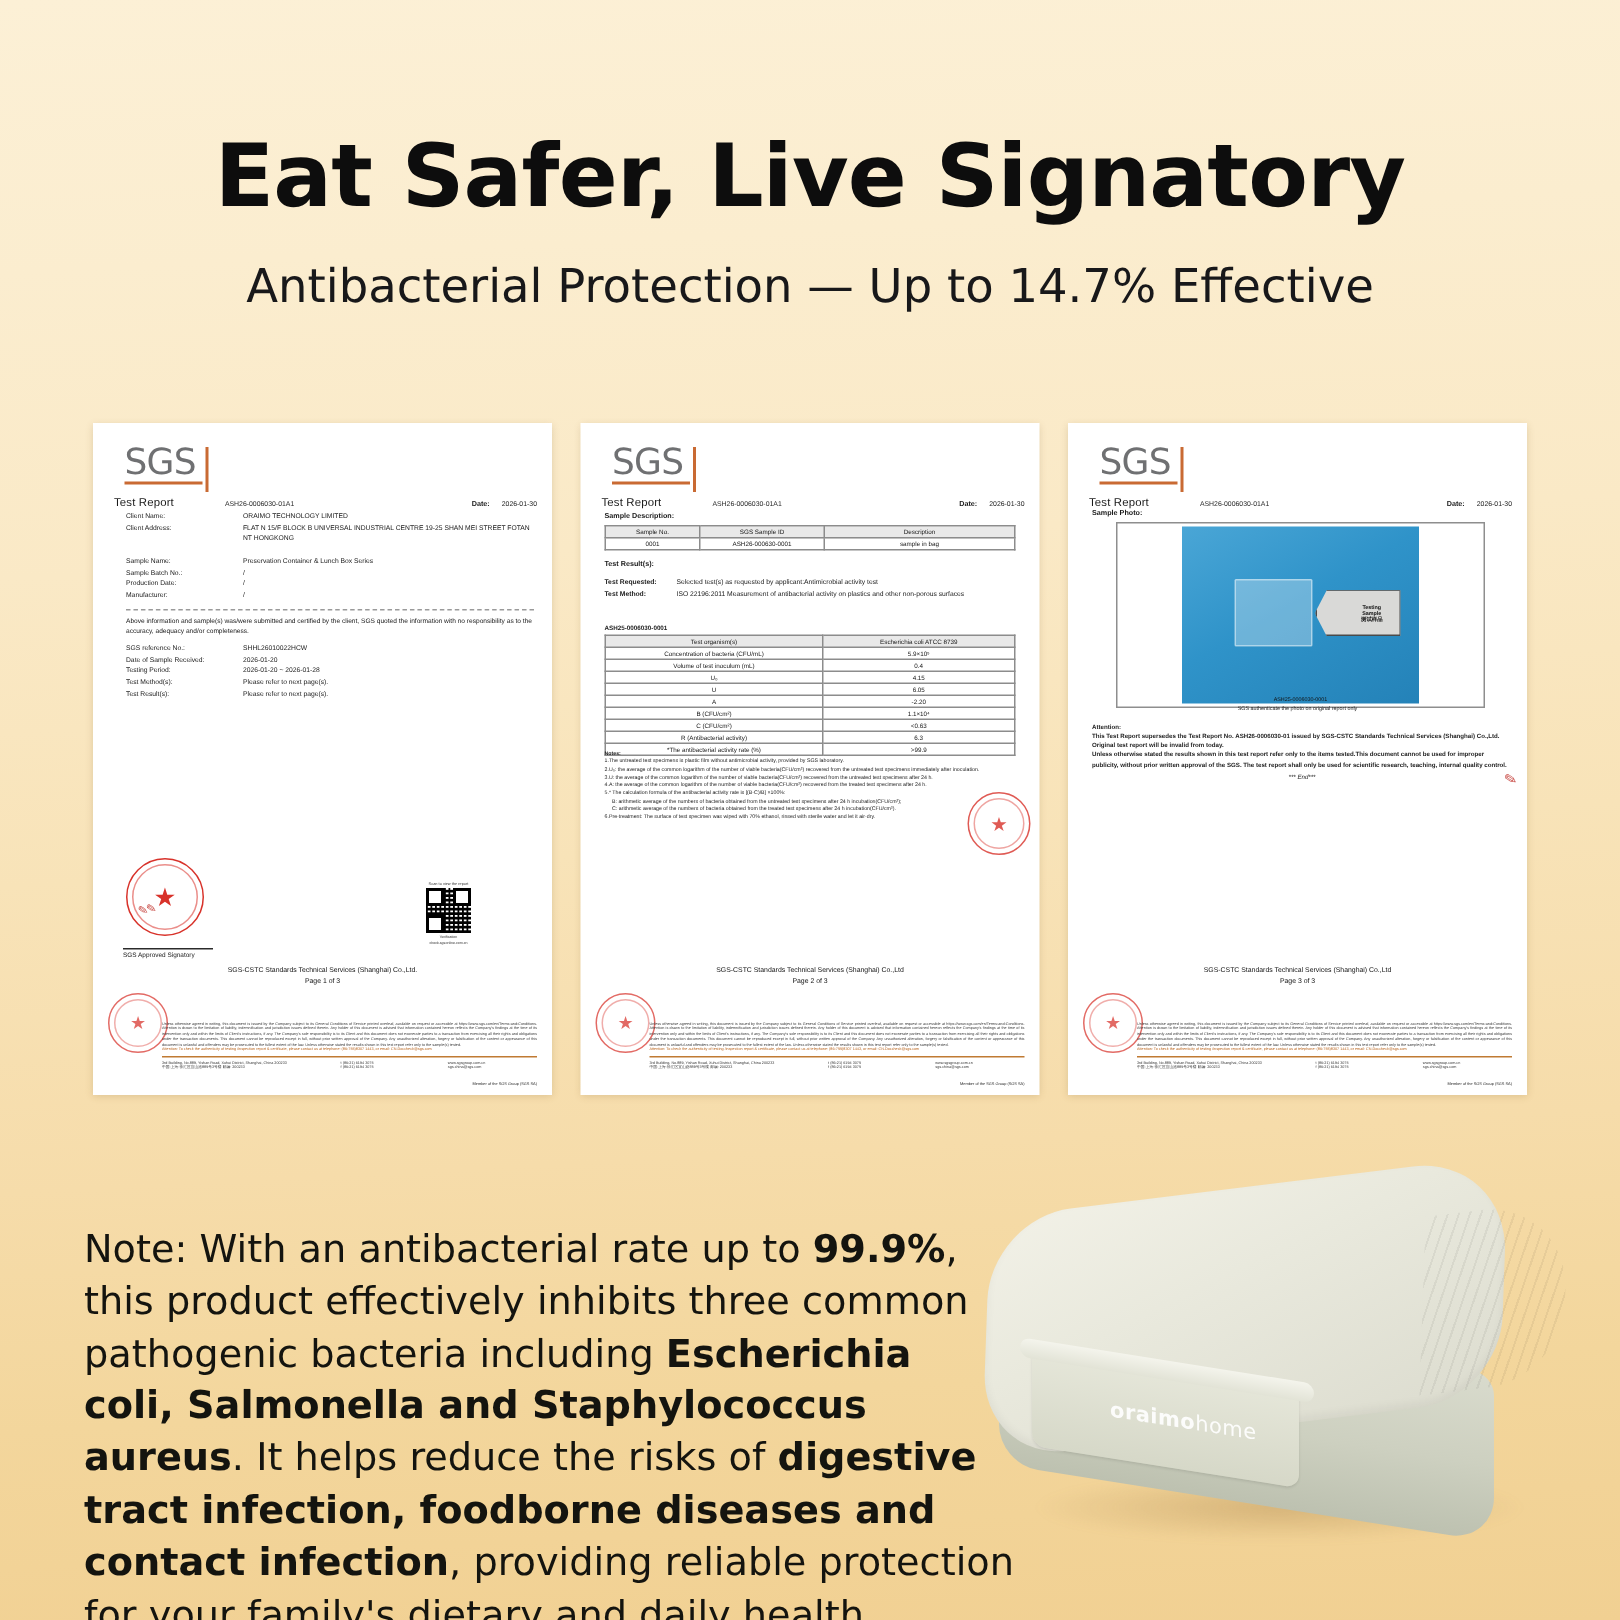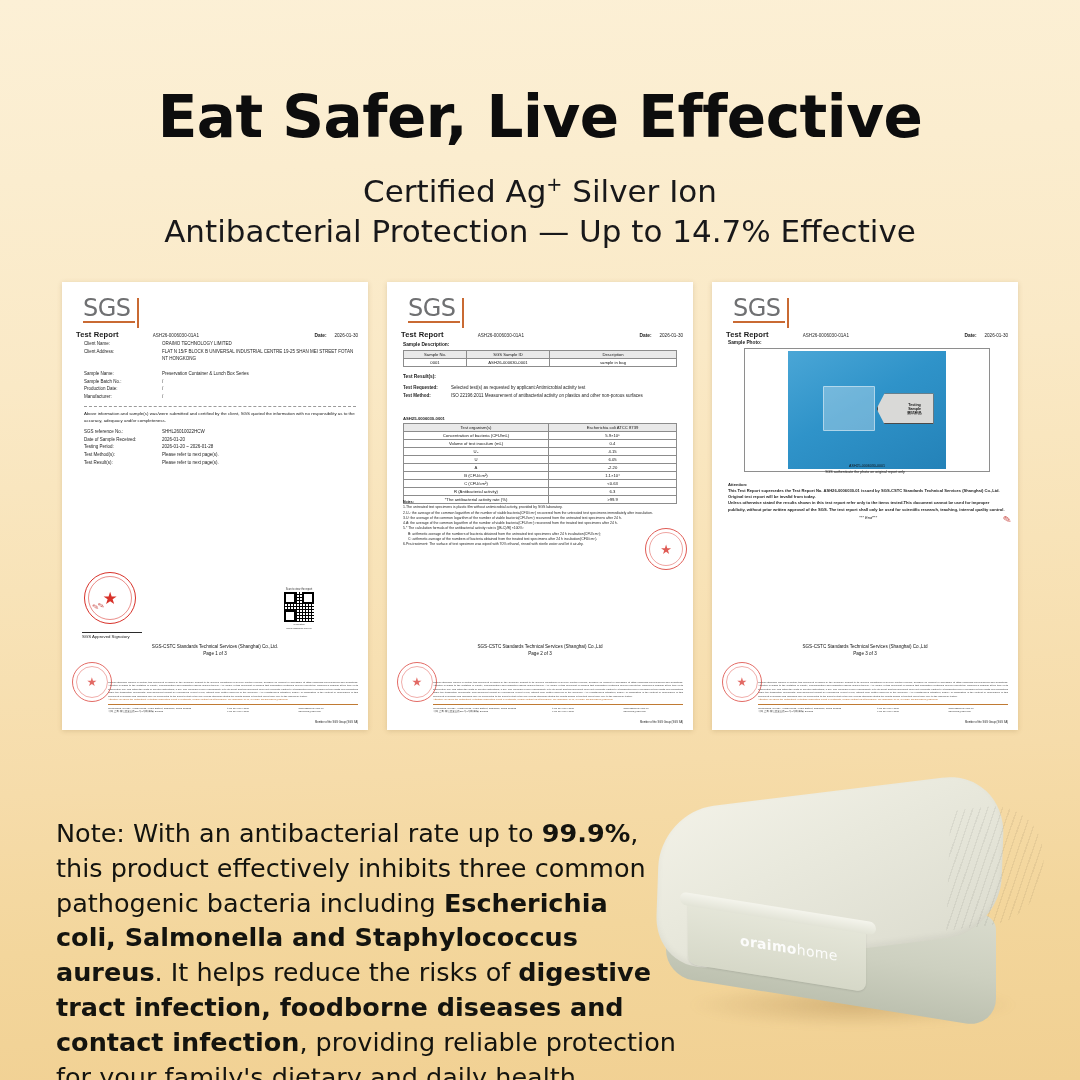--- a/index.html
+++ b/index.html
@@ -58,21 +58,21 @@
   }
   .sgs-tick {
     position:absolute; left:54px; top:2px; width:1.6px; height:30px; background:#c96a33;
   }
 
   
   .rep-row {
     position:absolute; left:14px; right:10px; top:48px;
     display:flex; align-items:baseline;
   }
-  .rep-title { font-weight:700; font-size:7.6px; letter-spacing:.1px; }
+  .rep-title { font-weight:400; font-size:7.6px; letter-spacing:.1px; }
   .rep-no { font-size:4.6px; color:#2a2a2a; margin-left:34px; }
   .rep-datelabel { font-weight:700; font-size:4.8px; margin-left:auto; }
   .rep-date { font-size:4.6px; margin-left:8px; }
 
   .kv { position:absolute; left:22px; right:12px; font-size:4.5px; line-height:1.72; }
   .kv .row { display:flex; }
   .kv .k { width:78px; flex:none; color:#1c1c1c; }
   .kv .v { flex:1; color:#1c1c1c; }
   .hr-dash {
     position:absolute; left:22px; right:12px; height:0;
@@ -252,23 +252,22 @@
     position:absolute; left:92px; top:168px; font-size:14px; color:#ffffff;
     transform:skewY(9deg); letter-spacing:.3px;
     font-family:"DejaVu Sans", sans-serif; opacity:.92;
   }
   .prod-brand b { font-weight:700; }
 </style>
 </head>
 <body>
 
 <div class="header">
-  <h1 class="headline">Eat Safer, Live Effective</h1>
+  <h1 class="headline">Eat Safer, Live Signatory</h1>
   <div class="subline">
-    <div><span>Certified Ag</span><span class="sup">+</span><span> Silver Ion</span></div>
     <div>Antibacterial Protection — Up to 14.7% Effective</div>
   </div>
 </div>
 
 <div class="certs">
 
   <div class="cert">
     <div class="sgs-logo">
       <div class="sgs-word">SGS</div>
       <div class="sgs-rule"></div>

